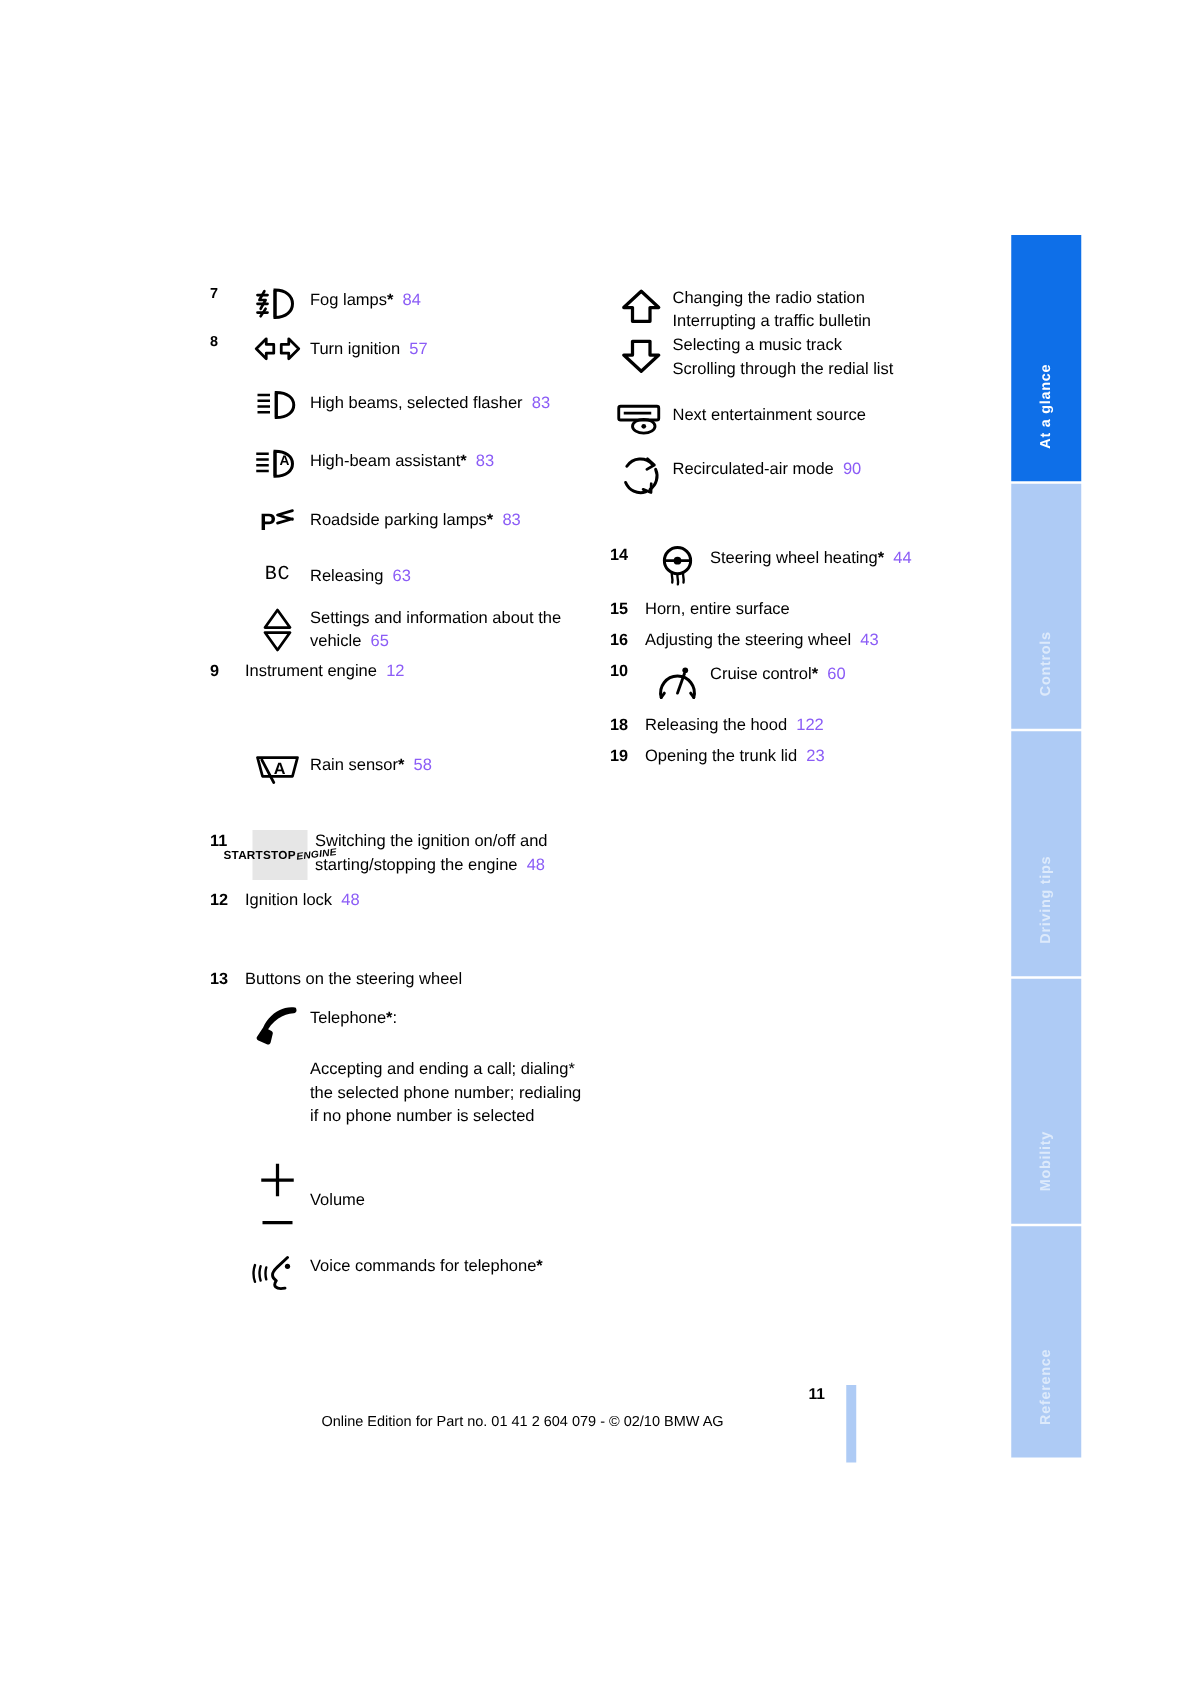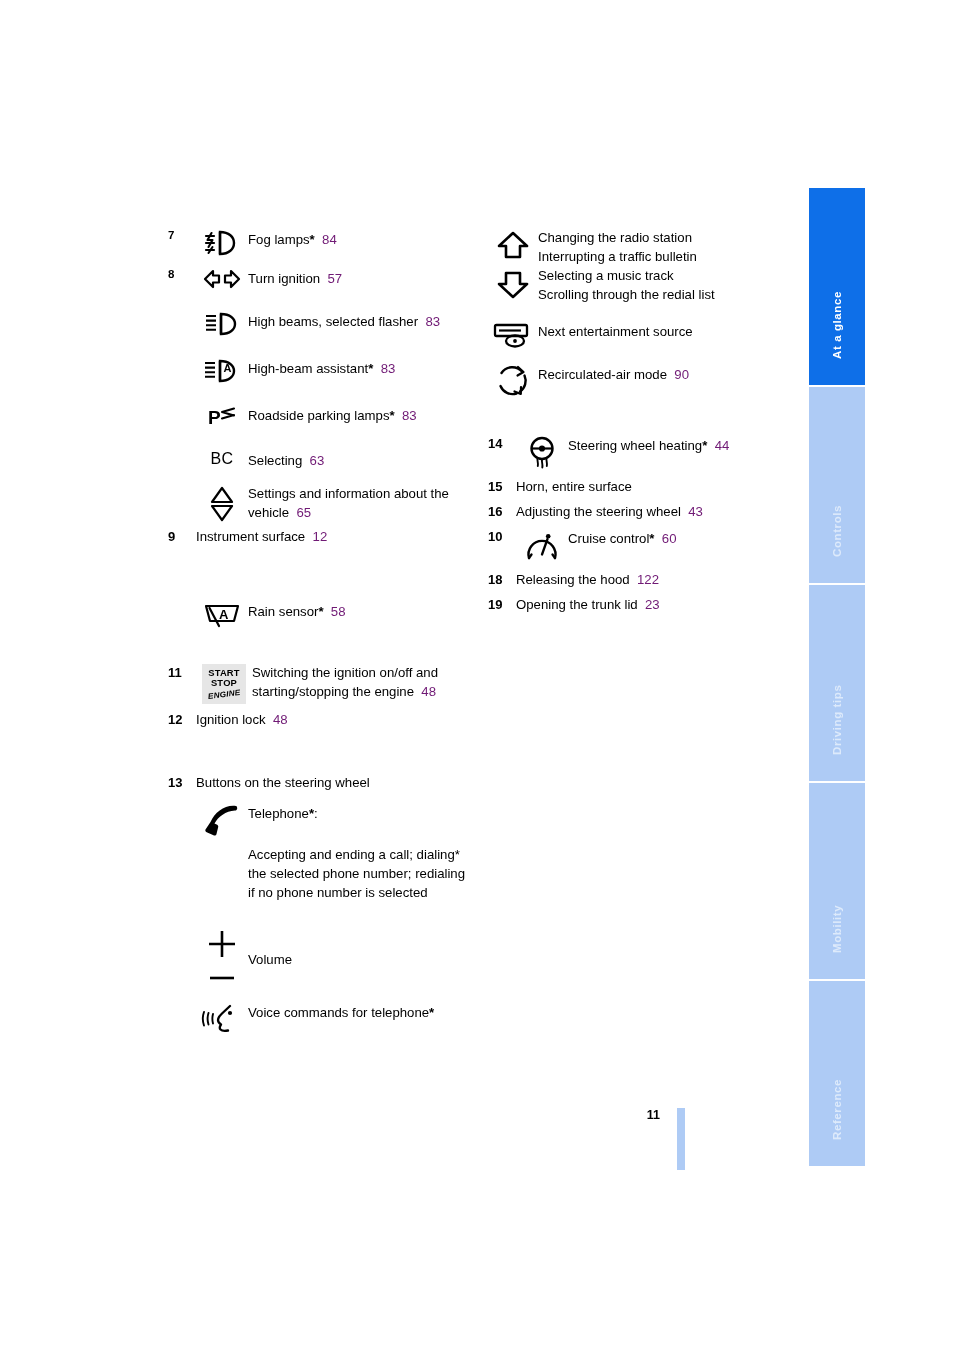--- a/index.html
+++ b/index.html
@@ -96,21 +96,21 @@
     flex: 0 0 52px;
     display: flex;
     align-items: flex-start;
     justify-content: center;
     padding-top: 1px;
   }
   .icon-cell.wide { width: 56px; flex: 0 0 56px; }
   .txt { flex: 1 1 auto; }
   .txt.ind { padding-top: 2px; }
   .pg {
-    color: #701a75;
+    color: #8b5cf6;
     white-space: nowrap;
   }
   .star { font-weight: bold; }
 
   
   .sp4  { height: 4px; }
   .sp6  { height: 6px; }
   .sp8  { height: 8px; }
   .sp10 { height: 10px; }
   .sp14 { height: 14px; }
@@ -121,30 +121,30 @@
   .sp32 { height: 32px; }
   .sp36 { height: 36px; }
   .sp44 { height: 44px; }
 
   
   .ic { display: block; }
 
   .bc-text {
     font-size: 16px;
     letter-spacing: 0.5px;
-    font-family: Liberation Sans, sans-serif;
+    font-family: Liberation Mono, monospace;
     line-height: 18px;
   }
 
   .ssbtn {
     background: #e6e6e6;
     width: 44px;
     height: 40px;
     display: flex;
-    flex-direction: column;
+    flex-direction: row;
     align-items: center;
     justify-content: center;
     line-height: 10.5px;
   }
   .ssbtn .l1, .ssbtn .l2 {
     font-size: 9.4px;
     font-weight: bold;
     letter-spacing: 0.2px;
   }
   .ssbtn .l3 {
@@ -284,21 +284,21 @@
     </div>
 
     <div class="sp20"></div>
 
     <div class="row">
       <div class="num small"></div>
       <div class="icon-cell">
         <span class="bc-text">BC</span>
       </div>
       <div class="txt ind">
-        <span>Selecting</span>&nbsp;
+        <span>Releasing</span>&nbsp;
         <span class="pg">63</span>
       </div>
     </div>
 
     <div class="sp14"></div>
 
     <div class="row">
       <div class="num small"></div>
       <div class="icon-cell">
         <svg class="ic" width="30" height="38" viewBox="0 0 30 38" aria-hidden="true">
@@ -310,21 +310,21 @@
         <span>Settings and information about the vehicle</span>&nbsp;
         <span class="pg">65</span>
       </div>
     </div>
 
     <div class="sp4"></div>
 
     <div class="row">
       <div class="num">9</div>
       <div class="txt">
-        <span>Instrument surface</span>&nbsp;
+        <span>Instrument engine</span>&nbsp;
         <span class="pg">12</span>
       </div>
     </div>
 
     <div class="sp36"></div>
 
 
     <div class="sp18"></div>
 
     <div class="row">
@@ -554,14 +554,15 @@
       <div class="txt">
         <span>Opening the trunk lid</span>&nbsp;
         <span class="pg">23</span>
       </div>
     </div>
 
   </div>
 
   <div class="footer-rule"></div>
   <div class="pageno">11</div>
+  <div class="footnote">Online Edition for Part no. 01 41 2 604 079 - © 02/10 BMW AG</div>
 
 </div>
 
 </body></html>

